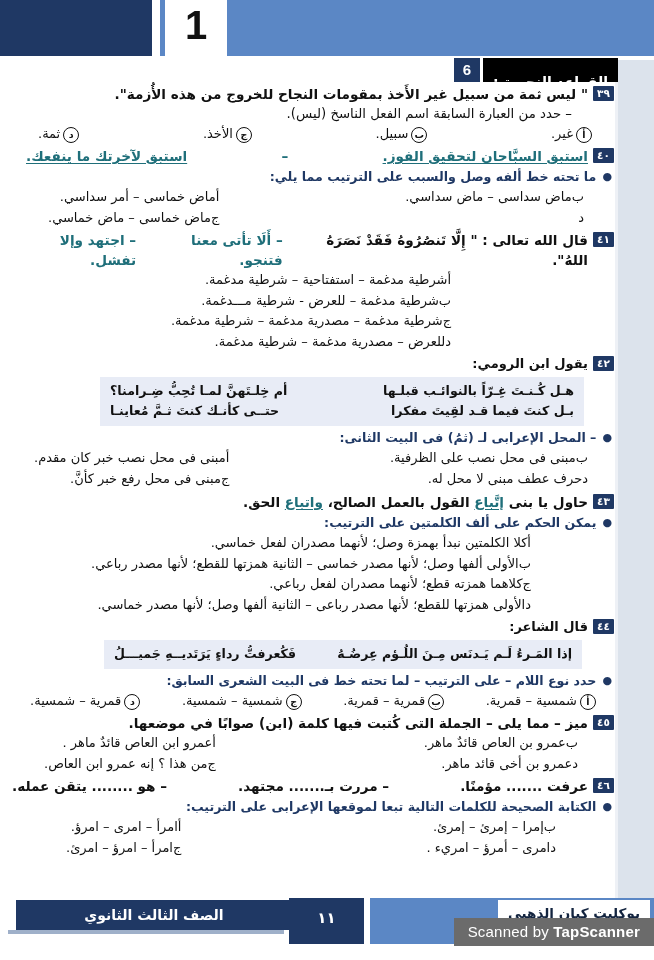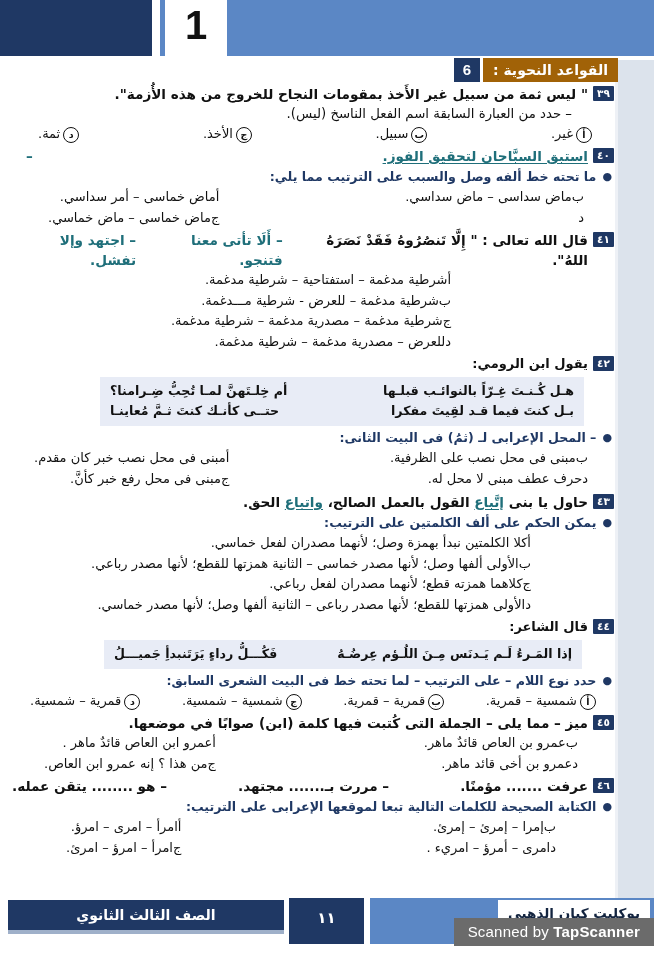--- a/index.html
+++ b/index.html
@@ -43,23 +43,23 @@
 
   
   .sectionbar{position:absolute;right:36px;top:58px;height:24px;display:flex;flex-direction:row;align-items:stretch;}
   .sec-badge{
     background:#1f3864;color:#fff;width:26px;
     font-size:15px;font-weight:bold;line-height:24px;text-align:center;
     font-family:"Liberation Sans",sans-serif;
   }
   .sec-sep{width:3px;background:#ffffff;}
   .sec-label{
-    background:#a16207;color:#fff;
+    background:#000000;color:#fff;
     font-size:14px;font-weight:bold;line-height:24px;
-    padding:0 10px;white-space:nowrap;
+    padding:12px 10px;white-space:nowrap;
   }
 
   
   .content{
     position:absolute;top:84px;right:40px;left:8px;
     direction:rtl;text-align:right;
     color:#111;
   }
 
   .qrow{display:flex;flex-direction:row;align-items:flex-start;margin:0;padding:0;}
@@ -105,21 +105,21 @@
     letter-spacing:.4px;
   }
   .hemi{white-space:nowrap;}
 
   .teal{color:#1f6f7a;}
   .ul{text-decoration:underline;text-underline-offset:2px;}
 
   
   .footer{position:absolute;left:0;bottom:0;width:654px;height:62px;}
   .ft-band{position:absolute;left:0;top:0;width:654px;height:46px;background:#ffffff;}
-  .ft-left{position:absolute;left:8px;top:2px;width:276px;height:30px;background:#1f3864;color:#fff;
+  .ft-left{position:absolute;left:16px;top:2px;width:276px;height:30px;background:#1f3864;color:#fff;
            font-size:14px;font-weight:bold;line-height:30px;text-align:center;}
   .ft-leftshadow{position:absolute;left:8px;top:32px;width:276px;height:4px;background:#9fb0c9;}
   .ft-pagebox{position:absolute;left:289px;top:0;width:75px;height:46px;background:#1f3864;
               color:#ffffff;font-size:15px;font-weight:bold;line-height:40px;text-align:center;}
   .ft-gap1{position:absolute;left:364px;top:0;width:6px;height:46px;background:#ffffff;}
   .ft-mid{position:absolute;left:370px;top:0;width:284px;height:46px;background:#5b87c5;}
   .ft-right{position:absolute;right:4px;top:2px;height:26px;background:#ffffff;color:#13243f;
             font-size:13.5px;font-weight:bold;line-height:26px;padding:0 10px;white-space:nowrap;}
   .ft-bottomwhite{position:absolute;left:0;top:46px;width:654px;height:16px;background:#ffffff;}
 
@@ -180,20 +180,21 @@
           </div>
       </div>
     </div>
 
     <div style="margin-top:2px;">
       <div class="qrow">
         <div class="qnum">٤٠</div>
         <div class="qtext teal" style="display:flex;justify-content:space-between;padding-left:18px;">
           <span class="ul">استبق السبَّاحان لتحقيق الفوز.</span>
           <span>–</span>
+          <span class="ul">استبق لآخرتك ما ينفعك.</span>
         </div>
       </div>
       <div class="subq"><span class="bull">●</span><span>ما تحته خط ألفه وصل والسبب على الترتيب مما يلي:</span></div>
       <div class="opts-2col" style="justify-content:space-between;padding:0 30px 0 40px;">
         <div class="col">
           <div class="optline">
               <span class="ltr">ب</span>
               <span>ماض سداسى – ماض سداسي.</span>
             </div>
           <div class="optline">
@@ -315,21 +316,21 @@
     </div>
 
     <div style="margin-top:2px;">
       <div class="qrow">
         <div class="qnum">٤٤</div>
         <div class="qtext sm">قال الشاعر:</div>
       </div>
       <div class="verse" style="margin-right:32px;margin-left:96px;">
         <div class="verse-line">
           <span class="hemi">إذا المَـرءُ لَـم يَـدنَس مِـنَ اللُـؤم عِرضُـهُ</span>
-          <span class="hemi">فَكُـــلُّ رداءٍ يَرَتَنبدأِ جَميـــلُ</span>
+          <span class="hemi">فَكُعرفتُّ رداءٍ يَرَتَديــهِ جَميـــلُ</span>
         </div>
       </div>
       <div class="subq"><span class="bull">●</span><span>حدد نوع اللام – على الترتيب – لما تحته خط فى البيت الشعرى السابق:</span></div>
       <div class="opts" style="justify-content:space-between;padding:0 18px 0 22px;">
         <div class="opt">
             <span class="ltr">أ</span>
             <span>شمسية – قمرية.</span>
           </div>
         <div class="opt">
             <span class="ltr">ب</span>

